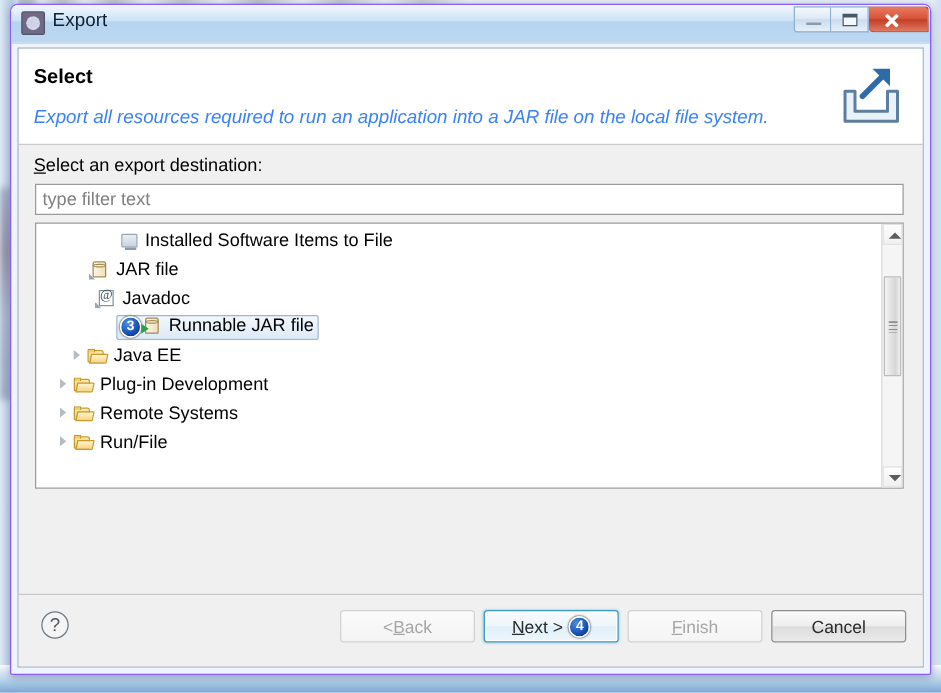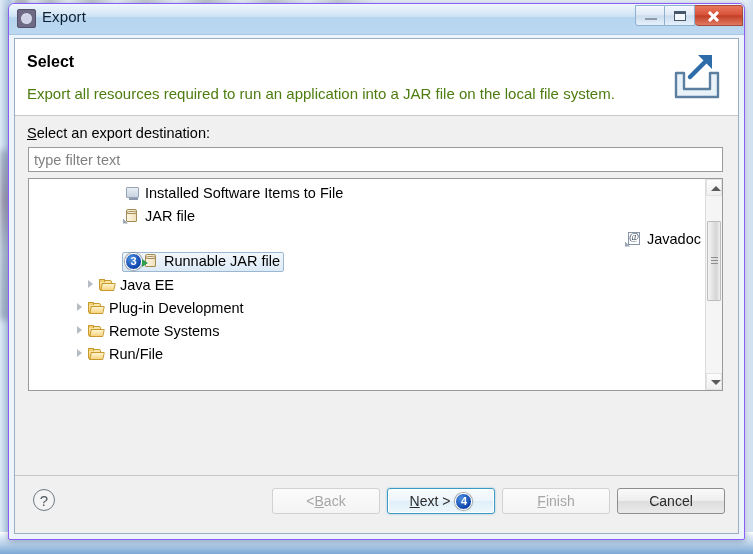--- a/index.html
+++ b/index.html
@@ -179,21 +179,22 @@
     position: absolute;
     left: 12px; top: 14px;
     font-size: 16px;
     font-weight: bold;
     color: #000;
   }
   #header .hdr-desc {
     position: absolute;
     left: 12px; top: 46px;
     font-size: 15px;
-    color: #4d7c0f;
+    color: #3b82f6;
+    font-style: italic;
   }
   .export-icon {
     position: absolute;
     right: 14px; top: 8px;
     width: 56px; height: 58px;
   }
 
   
   #body {
     position: relative;
@@ -239,21 +240,20 @@
     width: 672px;
   }
   .tree-row {
     position: relative;
     height: 23px;
     display: flex;
     align-items: center;
     font-size: 14.5px;
     color: #000;
     white-space: nowrap;
-    margin-left: 29px;
   }
   .twisty {
     width: 9px; height: 9px;
     margin-right: 4px;
     flex: 0 0 auto;
     position: relative;
   }
   .twisty.collapsed::before {
     content: "";
     position: absolute; left: 2px; top: 0;
@@ -568,29 +568,29 @@
 
       <div class="tree-box">
         <div class="tree-list" id="tree-list">
             <div class="tree-row" style="padding-left: 53px;">
               <span class="twisty"></span>
               <span class="ico">
                 <span class="software-ico"></span>
               </span>
               <span class="row-label">Installed Software Items to File</span>
             </div>
-            <div class="tree-row" style="padding-left: 53px;">
+            <div class="tree-row" style="padding-left: 30px;">
               <span class="twisty"></span>
               <span class="ico">
                 <span class="jar-ico"></span>
                 <span class="jar-arrow"></span>
               </span>
               <span class="row-label">JAR file</span>
             </div>
-            <div class="tree-row" style="padding-left: 53px; justify-content: flex-end;">
+            <div class="tree-row" style="padding-left: 35px;">
               <span class="twisty"></span>
               <span class="ico">
                 <span class="javadoc-ico"></span>
                 <span class="jar-arrow"></span>
               </span>
               <span class="row-label">Javadoc</span>
             </div>
             <div class="tree-row selected" style="padding-left: 53px;">
               <span class="twisty"></span>
               <span class="sel-wrap">

